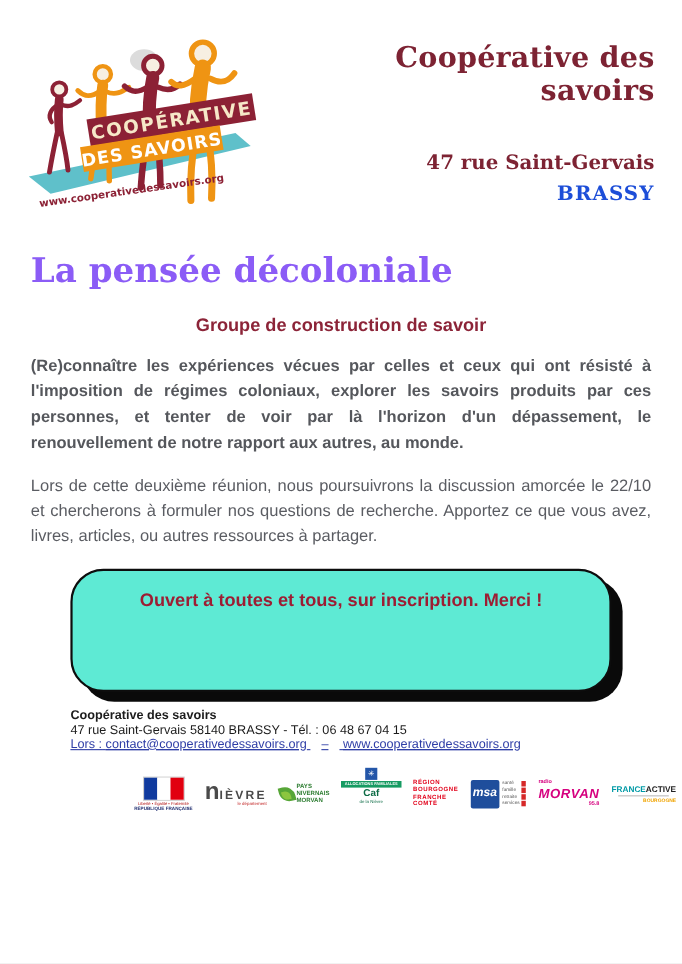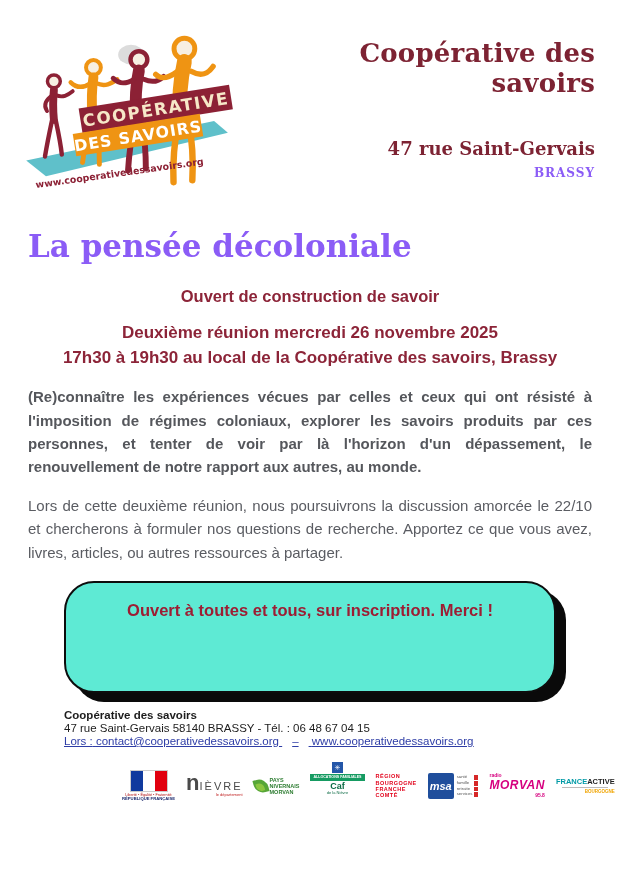--- a/index.html
+++ b/index.html
@@ -10,21 +10,21 @@
   }
   
   .top { display:flex; padding:22px 25px 0 18px; height:198px; }
   .logo-wrap { width:235px; flex:0 0 auto; }
   .header-right { flex:1; text-align:right; padding-top:16px; }
   .org-title {
     font-family:"DejaVu Serif", serif; font-weight:bold;
     font-size:26px; color:#7d2333; letter-spacing:0.2px;
   }
   .addr1 { font-family:"DejaVu Serif", serif; font-weight:bold; font-size:18px; color:#7d2333; margin-top:40px; }
-  .addr2 { font-family:"DejaVu Serif", serif; font-weight:bold; font-size:12px; color:#8b5cf6; margin-top:7px; letter-spacing:1px; }
+  .addr2 { font-family:"DejaVu Serif", serif; font-weight:bold; font-size:18px; color:#1d4ed8; margin-top:7px; letter-spacing:1px; }
   
   main { padding:0 28px; }
   .title {
     font-family:"DejaVu Serif", serif; font-weight:bold;
     font-size:31px; color:#8b5cf6; margin-top:30px;
   }
   .subtitle { text-align:center; font-size:16.5px; font-weight:bold; color:#8c2438; margin-top:23px; }
   .meeting { text-align:center; font-size:17px; font-weight:bold; color:#8c2438; line-height:1.45; margin-top:15px; }
   .body-p { font-size:15px; line-height:1.56; color:#55575c; text-align:justify; }
   .p1 { margin-top:25px; font-weight:bold; }
@@ -50,21 +50,21 @@
   .logos { display:flex; align-items:center; gap:11px; margin:10px 0 0 58px; height:58px; }
   .plogo { flex:0 0 auto; display:flex; flex-direction:column; align-items:center; line-height:1.15; }
   
   .flag { width:38px; height:22px; display:flex; border:0.5px solid #ccc; }
   .flag .fb { flex:1; background:#103a9e; } .flag .fw { flex:1; background:#fff; } .flag .fr { flex:1; background:#e1000f; }
   .rf1 { font-size:3.8px; color:#b01010; margin-top:1px; white-space:nowrap; }
   .rf2 { font-size:4.2px; color:#1d2b6e; font-weight:bold; white-space:nowrap; }
   
   .nievre-row { display:flex; align-items:baseline; color:#4a4a4a; }
   .nievre-n { font-size:22px; font-weight:bold; line-height:0.8; }
-  .nievre-rest { font-size:11px; font-weight:normal; letter-spacing:2px; }
+  .nievre-rest { font-size:11px; font-weight:bold; letter-spacing:2px; }
   .nievre-sub { font-size:4px; color:#c02020; align-self:flex-end; }
   
   .pnm { flex-direction:row !important; gap:2px; align-items:center; }
   .leaf { width:14px; height:14px; background:#57a637; border-radius:0 70% 0 70%; transform:rotate(-15deg); position:relative; }
   .leaf::after { content:""; position:absolute; inset:4px 4px 2px 2px; background:#8cc63f; border-radius:0 70% 0 70%; }
   .pnm-txt { display:flex; flex-direction:column; color:#2e7d32; font-weight:bold; font-size:5.5px; }
   
   .caf { margin-top:-14px; }
   .caf-flake { width:11px; height:11px; background:#2456a8; color:#fff; font-size:7px; display:flex; align-items:center; justify-content:center; margin-bottom:1px; }
   .caf-box { background:#169b62; color:#fff; font-size:3.6px; font-weight:bold; text-align:center; padding:1px 3px; white-space:nowrap; }
@@ -151,25 +151,21 @@
     </div>
     <div class="header-right">
       <div class="org-title">Coopérative des savoirs</div>
       <div class="addr1">47 rue Saint-Gervais</div>
       <div class="addr2">BRASSY</div>
     </div>
   </header>
 
   <main>
     <h1 class="title">La pensée décoloniale</h1>
-    <h2 class="subtitle">Ouvert de construction de savoir</h2>
-    <p class="meeting">
-      <span>Deuxième réunion mercredi 26 novembre 2025</span><br>
-      <span>17h30 à 19h30 au local de la Coopérative des savoirs, Brassy</span>
-    </p>
+    <h2 class="subtitle">Groupe de construction de savoir</h2>
     <p class="body-p p2">(Re)connaître les expériences vécues par celles et ceux qui ont résisté à l'imposition de régimes coloniaux, explorer les savoirs produits par ces personnes, et tenter de voir par là l'horizon d'un dépassement, le renouvellement de notre rapport aux autres,  au monde.</p>
     <p class="body-p p3">Lors de cette deuxième réunion, nous poursuivrons la discussion amorcée le 22/10 et chercherons à formuler nos questions de recherche. Apportez ce que vous avez, livres, articles, ou autres ressources à partager.</p>
 
     <div class="callout">
       <p>Ouvert à toutes et tous, sur inscription. Merci !</p>
     </div>
   </main>
 
   <footer>
     <div class="f-org">Coopérative des savoirs</div>

